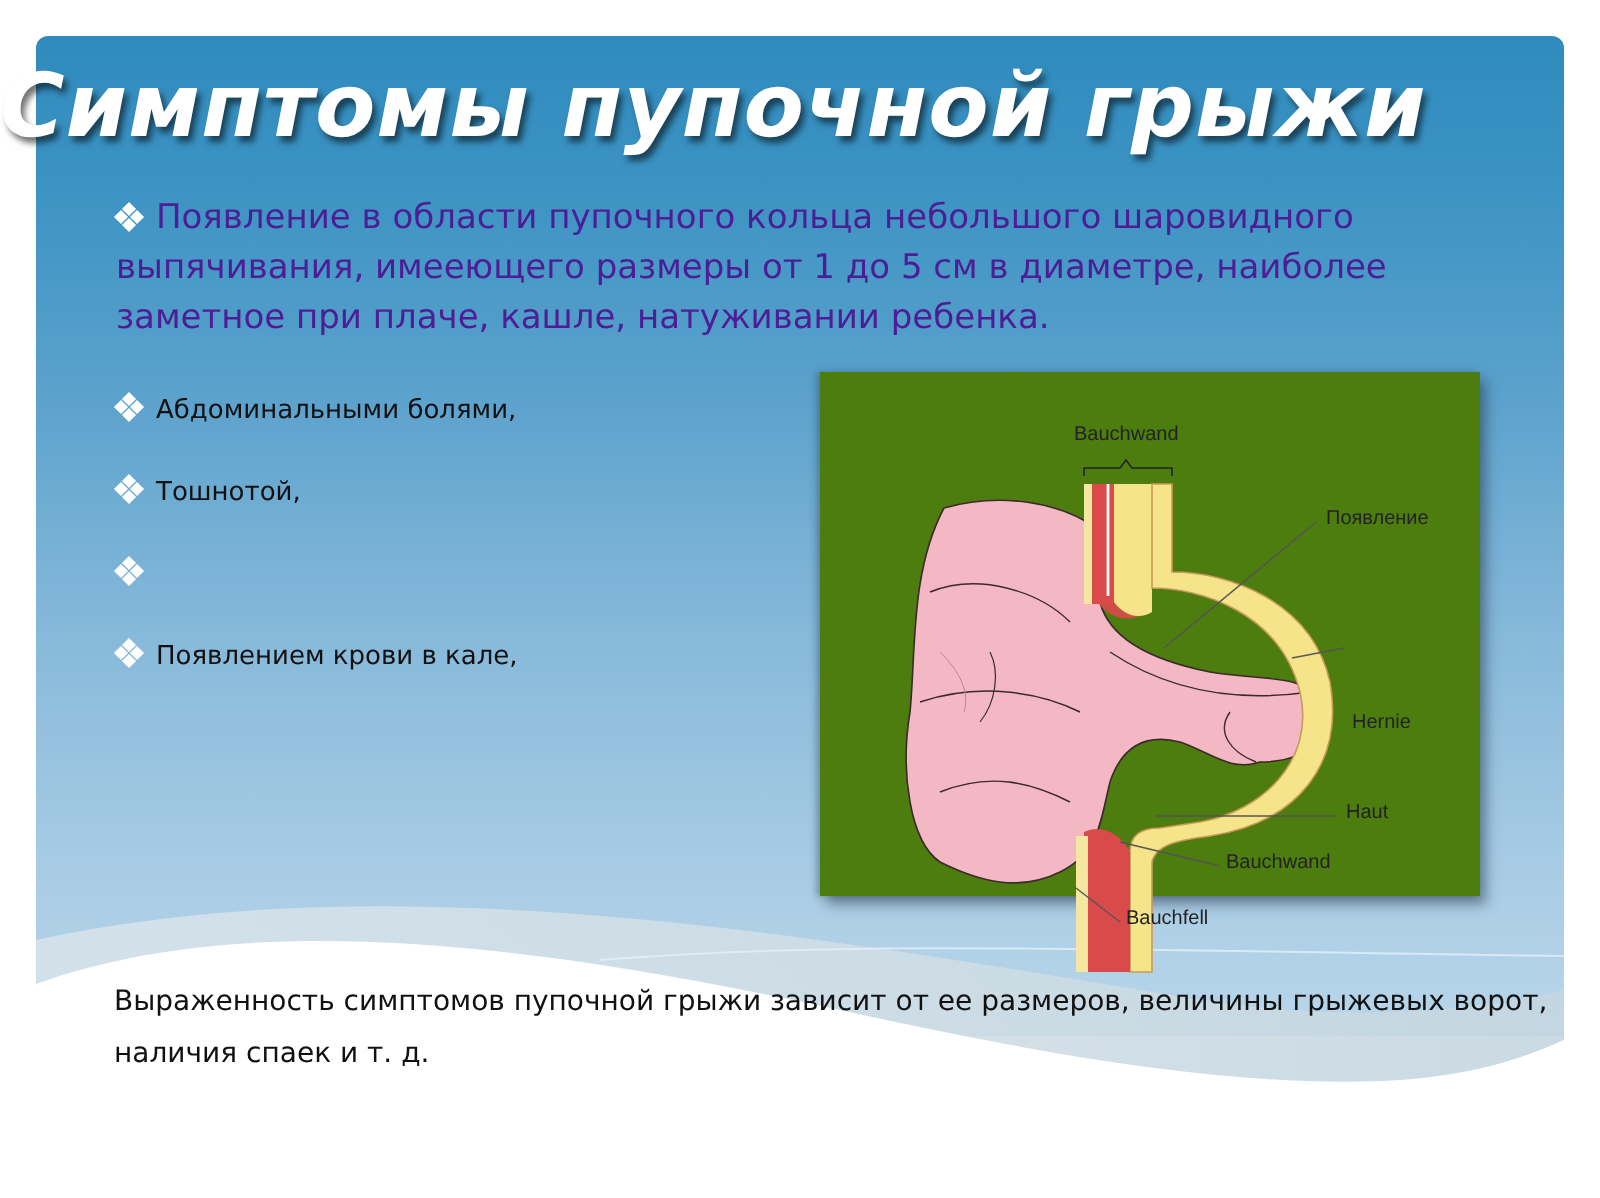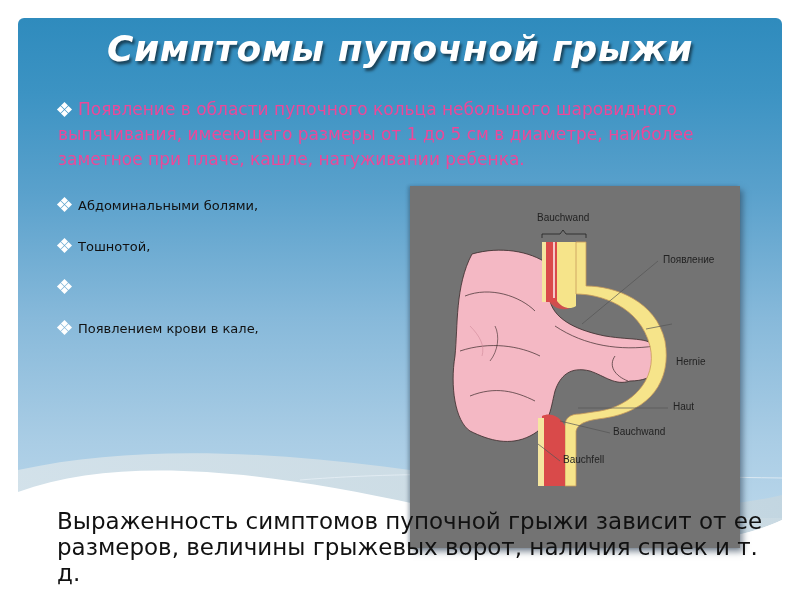--- a/index.html
+++ b/index.html
@@ -9,54 +9,54 @@
     font-family:"DejaVu Sans", "Liberation Sans", sans-serif;
   }
   .slide-bg {
     position:absolute; left:18px; top:18px; width:764px; height:500px;
     border-radius:6px 6px 0 0;
     background:linear-gradient(to bottom, #2f8bbd 0%, #3c93c3 15%, #5aa1cc 35%, #87b9da 60%, #aacde5 85%, #b9d6ea 100%);
     overflow:hidden;
   }
   .wave-svg { position:absolute; left:0; top:0; width:800px; height:599px; }
   .title {
-    position:absolute; left:0; top:28px; width:800px; text-align:center;
-    color:#ffffff; font-size:36px; font-style:italic; font-weight:bold;
+    position:absolute; left:0; top:28px; width:800px; text-align:left;
+    color:#ffffff; font-size:44px; font-style:italic; font-weight:bold;
     font-family:"DejaVu Sans", sans-serif;
     letter-spacing:0.5px;
     text-shadow:2px 3px 3px rgba(0,0,0,0.55);
   }
   .bullet-main {
     position:absolute; left:58px; top:97px; width:700px;
-    font-size:17px; line-height:25px; color:#ec4899;
+    font-size:17px; line-height:25px; color:#4c1d95;
   }
   .bullet-list { position:absolute; left:58px; top:193px; width:345px; }
   .bullet-item { font-size:13px; line-height:25px; color:#111; margin-bottom:16px; }
   .diamond {
     display:inline-block; width:13px; height:13px; position:relative; margin-right:7px; vertical-align:-1px;
   }
   .diamond i {
     position:absolute; width:5px; height:5px; background:#ffffff; transform:rotate(45deg);
   }
   .diamond i:nth-child(1){ left:4px; top:0; }
   .diamond i:nth-child(2){ left:0; top:4px; }
   .diamond i:nth-child(3){ left:8px; top:4px; }
   .diamond i:nth-child(4){ left:4px; top:8px; }
   .figure-box {
-    position:absolute; left:410px; top:186px; width:330px; height:362px;
-    background:#737373;
+    position:absolute; left:410px; top:186px; width:330px; height:262px;
+    background:#4d7c0f;
     box-shadow:3px 4px 6px rgba(40,60,80,0.55), -2px 0 3px rgba(40,60,80,0.3);
     text-decoration:underline;
   }
   .fig-label {
     position:absolute; font-size:10px; color:#222; font-family:"Liberation Sans", sans-serif;
   }
   .footer-text {
-    position:absolute; left:57px; top:508px; width:720px;
-    font-size:23px; line-height:26px; color:#111;
+    position:absolute; left:57px; top:488px; width:720px;
+    font-size:14px; line-height:26px; color:#111;
   }
 </style>
 </head>
 <body>
 
 <div class="slide-bg"></div>
 
 <svg class="wave-svg" viewBox="0 0 800 599">
   <defs>
     <linearGradient id="wg" x1="0" y1="0" x2="1" y2="0">

